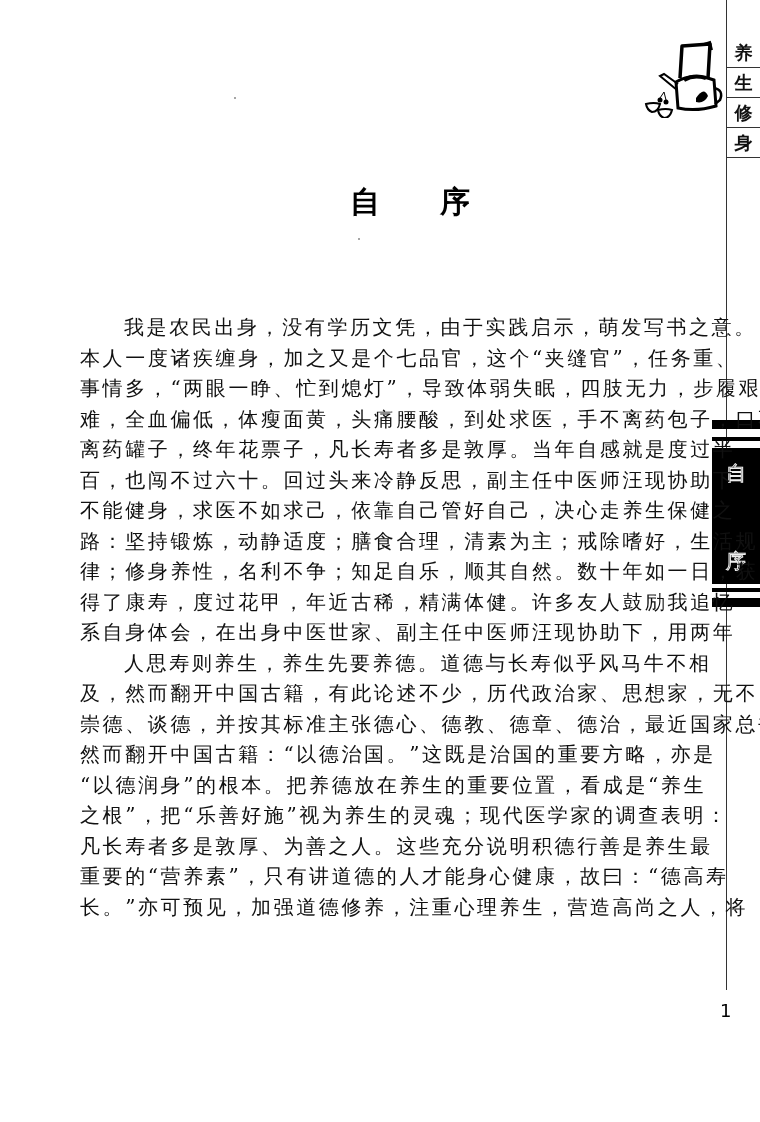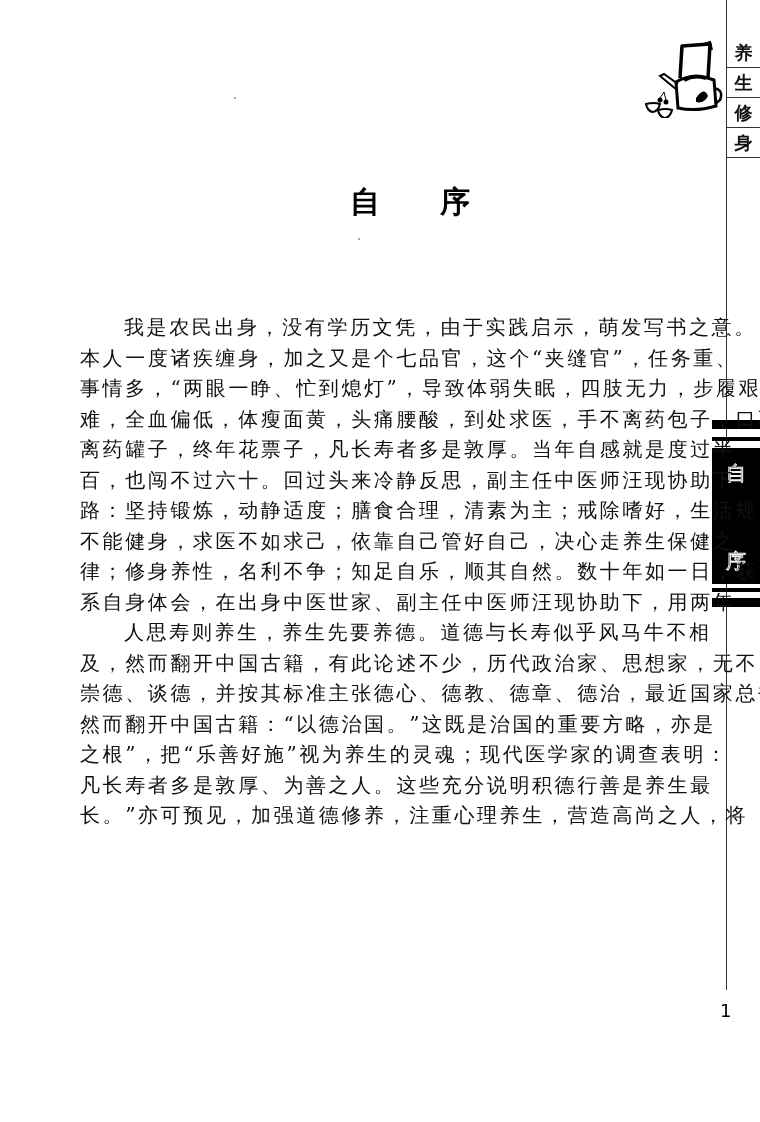--- a/index.html
+++ b/index.html
@@ -104,30 +104,33 @@
     <div class="bar" style="top:178px;height:9px;"></div>
   </div>
 
   <div class="body-text">
     <span class="line indent">我是农民出身，没有学历文凭，由于实践启示，萌发写书之意。</span>
     <span class="line">本人一度诸疾缠身，加之又是个七品官，这个“夹缝官”，任务重、</span>
     <span class="line">事情多，“两眼一睁、忙到熄灯”，导致体弱失眠，四肢无力，步履艰</span>
     <span class="line">难，全血偏低，体瘦面黄，头痛腰酸，到处求医，手不离药包子，口不</span>
     <span class="line">离药罐子，终年花票子，凡长寿者多是敦厚。当年自感就是度过半</span>
     <span class="line">百，也闯不过六十。回过头来冷静反思，副主任中医师汪现协助下</span>
+    <span class="line">不能健身，求医不如求己，依靠自己管好自己，决心走养生保健之</span>
     <span class="line">路：坚持锻炼，动静适度；膳食合理，清素为主；戒除嗜好，生活规</span>
-    <span class="line">不能健身，求医不如求己，依靠自己管好自己，决心走养生保健之</span>
     <span class="line">律；修身养性，名利不争；知足自乐，顺其自然。数十年如一日，获</span>
+    <span class="line">得了康寿，度过花甲，年近古稀，精满体健。许多友人鼓励我追忆</span>
     <span class="line">系自身体会，在出身中医世家、副主任中医师汪现协助下，用两年</span>
     <span class="line indent">人思寿则养生，养生先要养德。道德与长寿似乎风马牛不相</span>
     <span class="line">及，然而翻开中国古籍，有此论述不少，历代政治家、思想家，无不</span>
     <span class="line">崇德、谈德，并按其标准主张德心、德教、德章、德治，最近国家总书</span>
     <span class="line">然而翻开中国古籍：“以德治国。”这既是治国的重要方略，亦是</span>
+    <span class="line">“以德润身”的根本。把养德放在养生的重要位置，看成是“养生</span>
     <span class="line">之根”，把“乐善好施”视为养生的灵魂；现代医学家的调查表明：</span>
     <span class="line">凡长寿者多是敦厚、为善之人。这些充分说明积德行善是养生最</span>
+    <span class="line">重要的“营养素”，只有讲道德的人才能身心健康，故曰：“德高寿</span>
     <span class="line">长。”亦可预见，加强道德修养，注重心理养生，营造高尚之人，将</span>
   </div>
 
   <div class="page-number">1</div>
 
   <div class="speck" style="left:234px;top:97px;"></div>
   <div class="speck" style="left:358px;top:238px;"></div>
 </div>
 
 </body></html>

